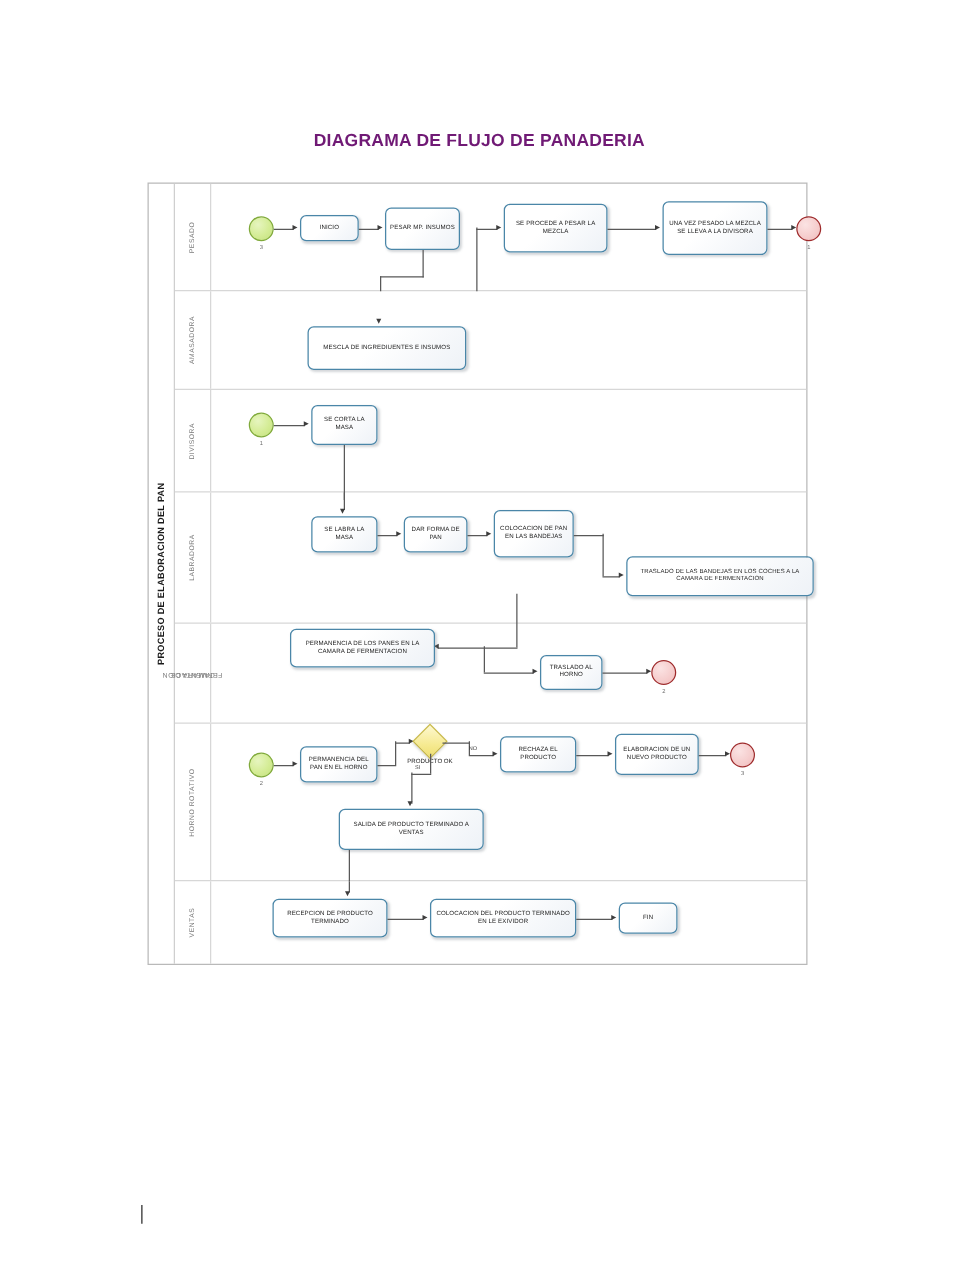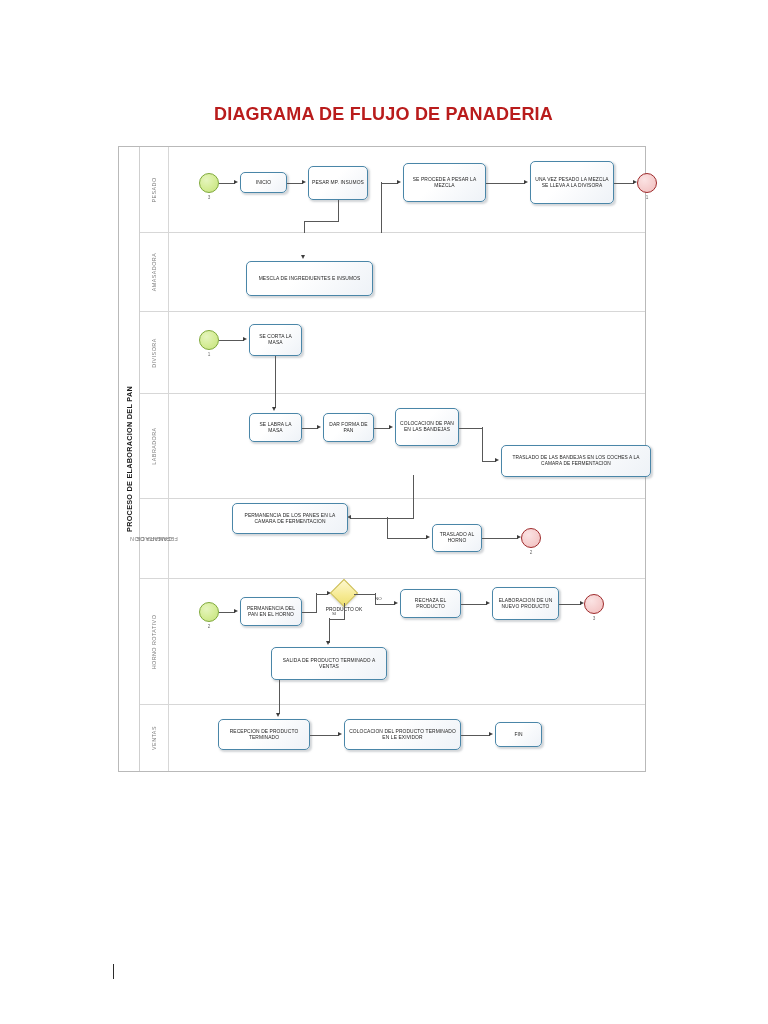--- a/index.html
+++ b/index.html
@@ -3,21 +3,21 @@
 <meta charset="utf-8">
 <title>Diagrama de Flujo de Panaderia</title>
 <style>
   html,body{margin:0;padding:0;background:#ffffff;}
   body{width:768px;height:1024px;position:relative;
        font-family:"Liberation Sans","DejaVu Sans",sans-serif;color:#000;}
 
   #page{position:absolute;left:0;top:0;width:768px;height:1024px;overflow:hidden;background:#fff;}
 
   #doc-title{position:absolute;left:0;top:104px;width:767px;text-align:center;
-             font-size:18px;font-weight:bold;letter-spacing:.2px;color:#b91c1c;}
+             font-size:14px;font-weight:bold;letter-spacing:.2px;color:#701a75;}
 
   
   #pool{position:absolute;left:118px;top:146px;width:528px;height:626px;
         border:1px solid #b9b9b9;background:#fff;box-sizing:border-box;}
   #pool-label{position:absolute;left:0;top:0;width:21px;height:100%;
               border-right:1px solid #cfcfcf;box-sizing:border-box;}
   #pool-label span{position:absolute;left:50%;top:50%;
         transform:translate(-50%,-50%) rotate(-90deg);transform-origin:center center;
         white-space:nowrap;font-size:7.3px;font-weight:bold;letter-spacing:.25px;color:#1a1a1a;}
 

